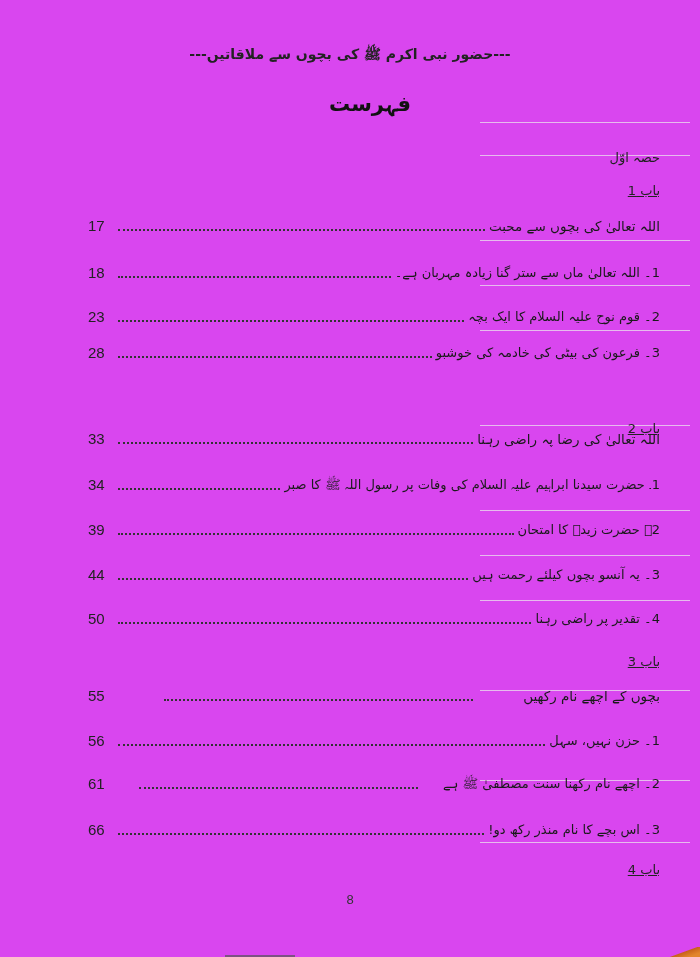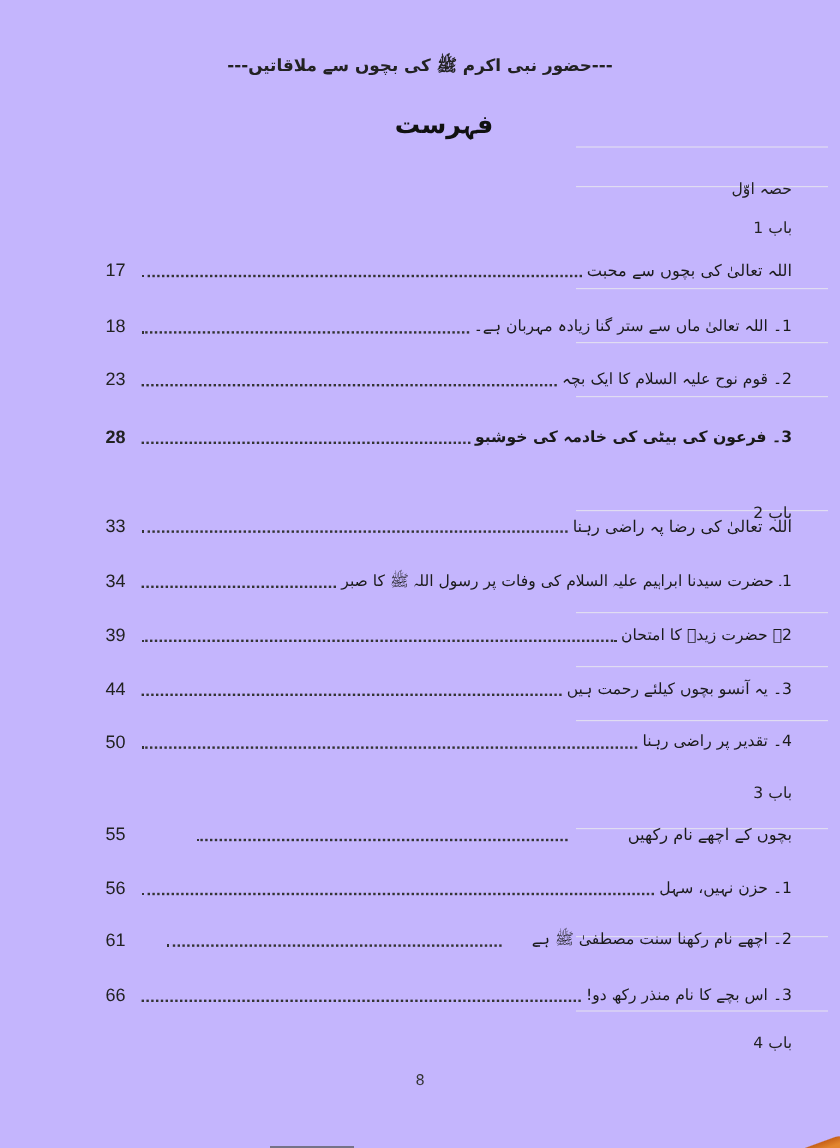--- a/index.html
+++ b/index.html
@@ -12,21 +12,21 @@
       height: 957px;
       position: relative;
       overflow: hidden;
       font-family: "DejaVu Sans", sans-serif;
       color: #1a1a1a;
     }
     .page {
       position: absolute;
       left: 0; top: 0;
       width: 700px; height: 957px;
-      background: #c4b5fd;
+      background: #d946ef;
     }
     
     .bleed {
       position: absolute;
       left: 480px;
       height: 1px;
       background: #ececec;
       opacity: 0.7;
     }
     .running-header {
@@ -58,20 +58,21 @@
       direction: rtl;
       font-size: 13px;
       color: #222;
     }
     .chapter-label {
       position: absolute;
       right: 40px;
       direction: rtl;
       font-size: 13px;
       color: #222;
+      text-decoration: underline;
     }
     .toc-row {
       position: absolute;
       left: 88px;
       right: 40px;
       height: 20px;
       display: flex;
       align-items: flex-end;
       direction: ltr;
     }
@@ -160,21 +161,21 @@
   <div class="toc-row" style="top:262px;">
     <span class="toc-page">18</span>
     <span class="toc-dots"></span>
     <span class="toc-text">1۔ اللہ تعالیٰ ماں سے ستر گنا زیادہ مہربان ہے۔</span>
   </div>
   <div class="toc-row" style="top:306px;">
     <span class="toc-page">23</span>
     <span class="toc-dots"></span>
     <span class="toc-text">2۔ قوم نوح علیہ السلام کا ایک بچہ</span>
   </div>
-  <div class="toc-row" style="top:354px;font-weight:bold;">
+  <div class="toc-row" style="top:342px;">
     <span class="toc-page">28</span>
     <span class="toc-dots"></span>
     <span class="toc-text">3۔ فرعون کی بیٹی کی خادمہ کی خوشبو</span>
   </div>
 
   <div class="chapter-label" style="top:395px;margin-top:26px;">باب 2</div>
   <div class="toc-row" style="top:428px;">
     <span class="toc-page">33</span>
     <span class="toc-dots"></span>
     <span class="toc-text heading">اللہ تعالیٰ کی رضا پہ راضی رہنا</span>

